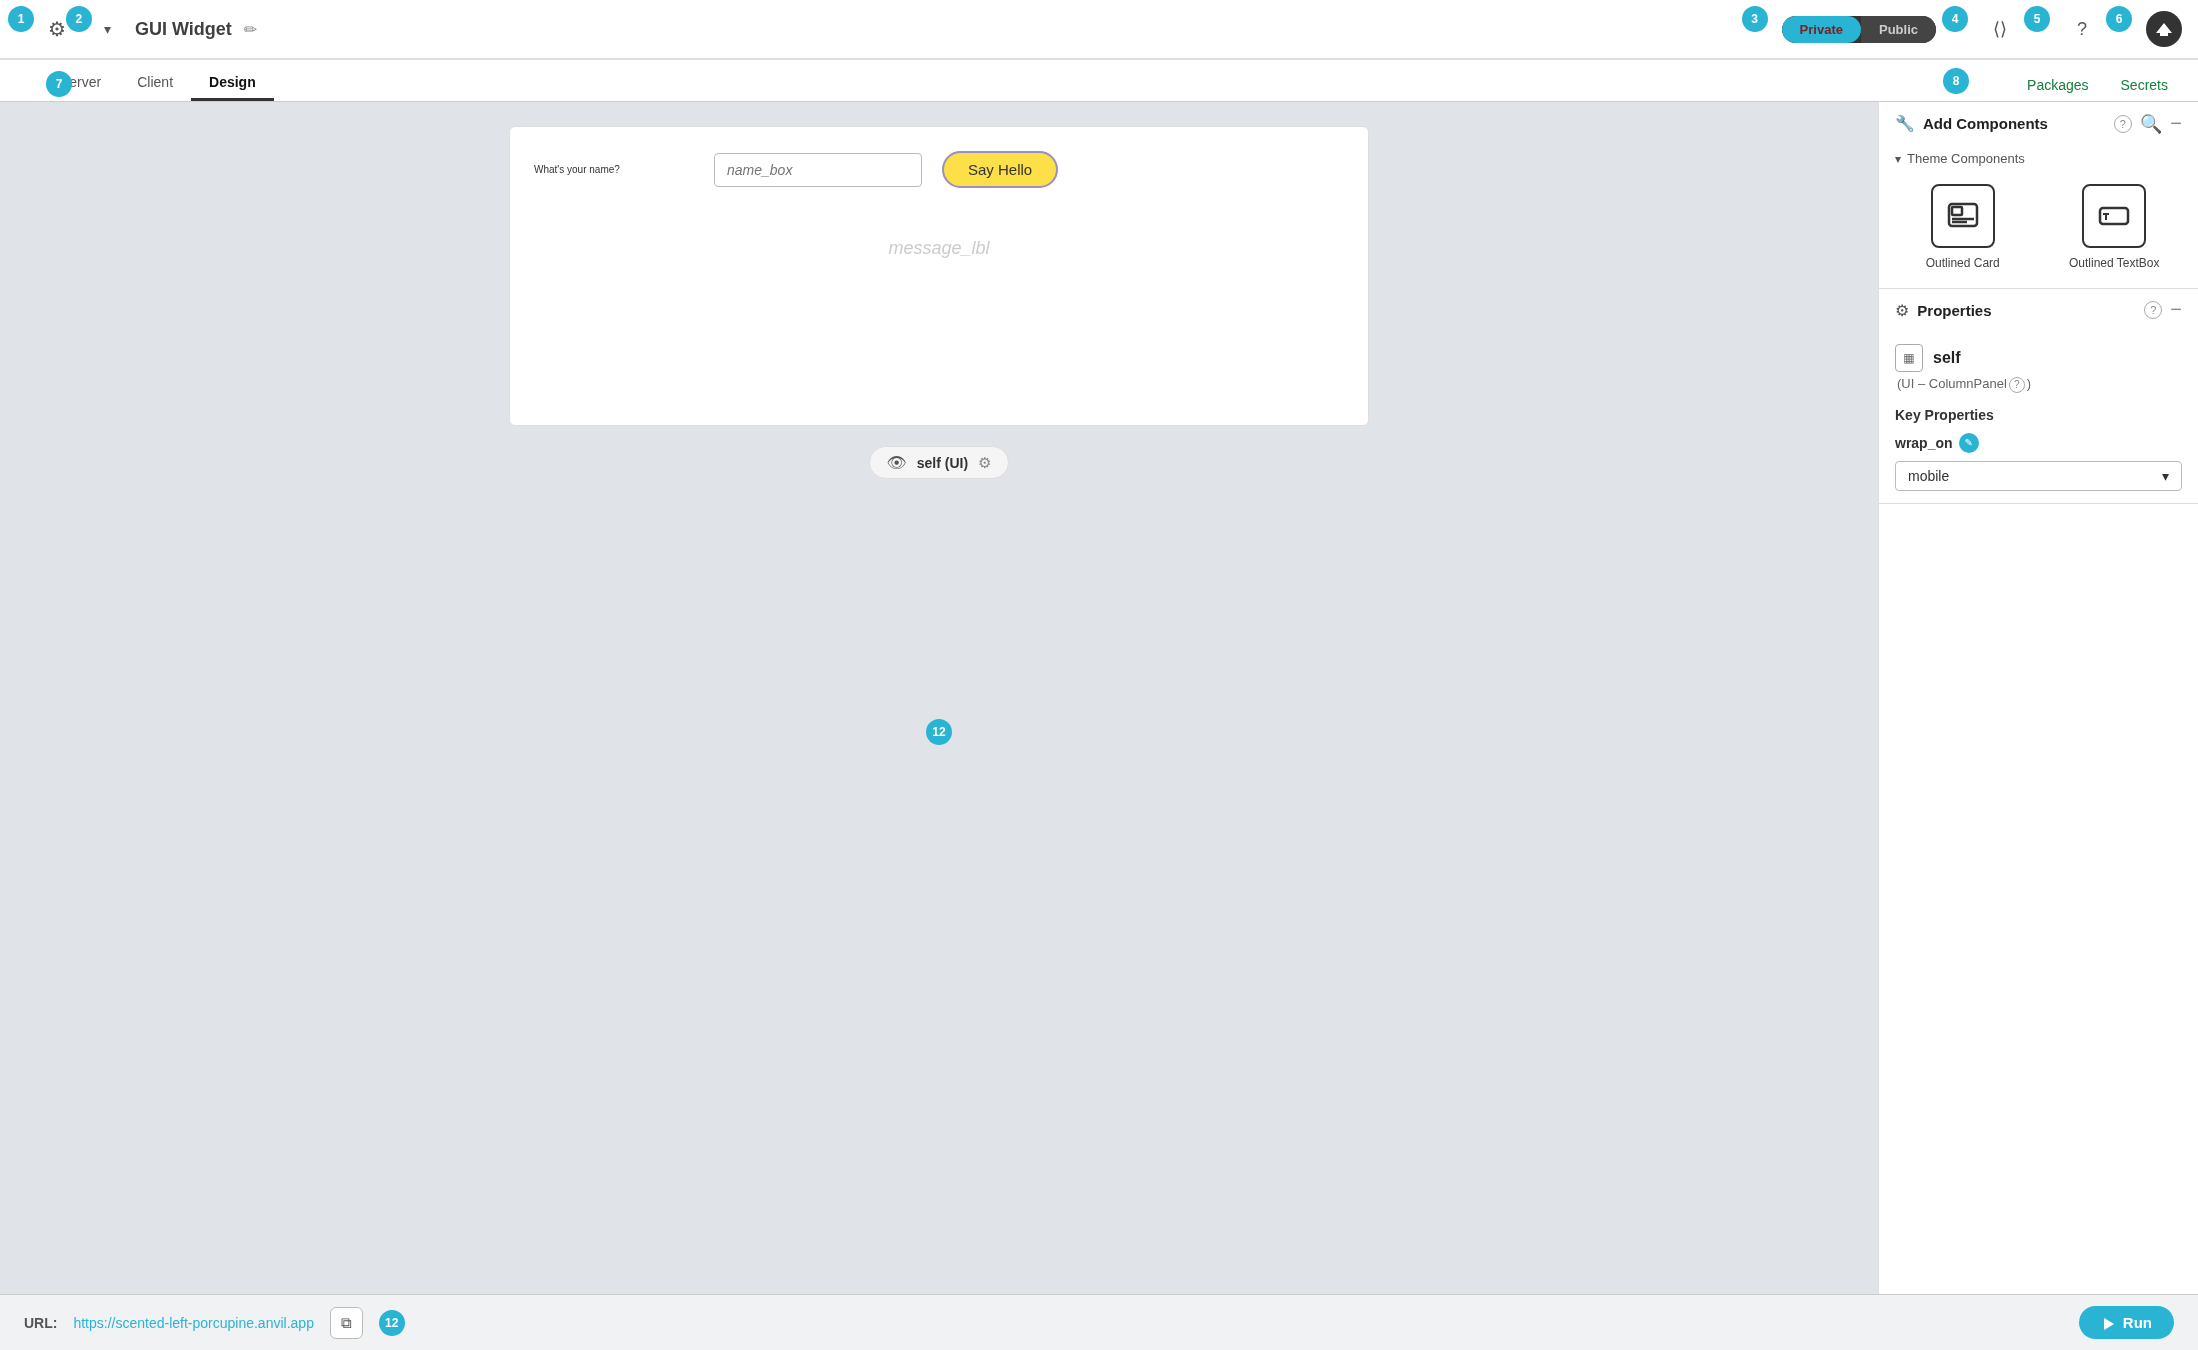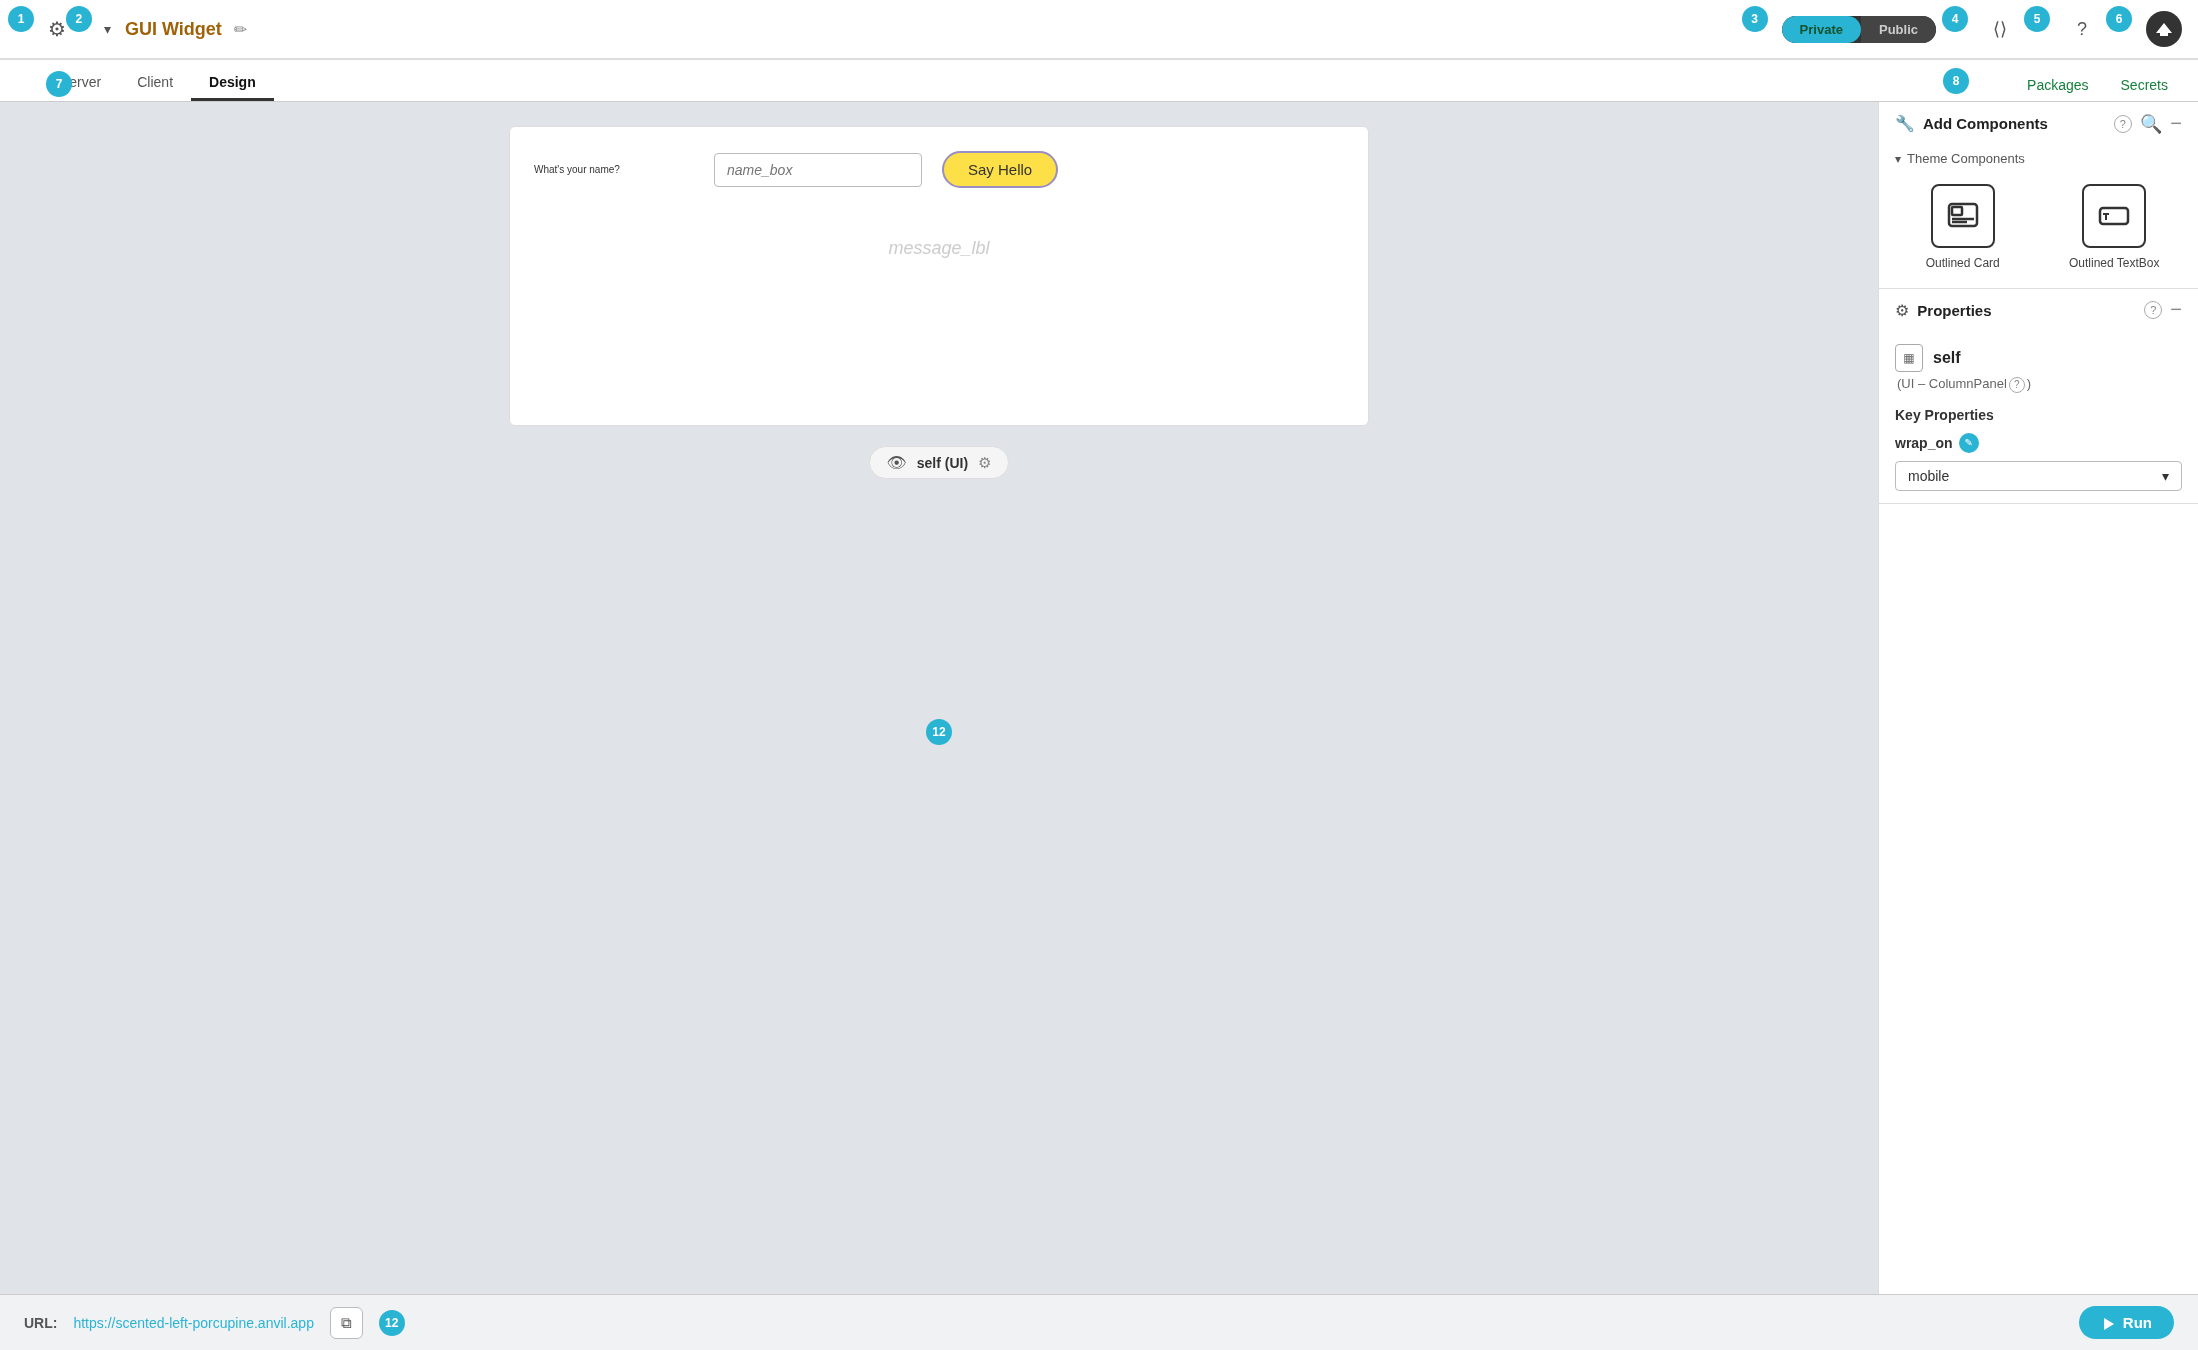--- a/index.html
+++ b/index.html
@@ -15,42 +15,42 @@
       height: 60px;
       position: relative;
     }
     .top-bar-left {
       display: flex;
       align-items: center;
       gap: 6px;
     }
     .gear-icon { font-size: 20px; color: #555; cursor: pointer; }
     .chevron-icon { font-size: 14px; color: #555; cursor: pointer; }
-    .app-title { font-size: 18px; font-weight: bold; color: #a16207; margin-left: 8px; }
+    .app-title { font-size: 18px; font-weight: bold; color: #404040; margin-left: 18px; }
     .edit-icon { font-size: 16px; color: #888; cursor: pointer; margin-left: 6px; }
     .top-bar-right {
       margin-left: auto;
       display: flex;
       align-items: center;
       gap: 10px;
     }
     .visibility-toggle {
       display: flex;
       background: #333;
       border-radius: 20px;
       overflow: hidden;
     }
     .vis-btn {
       padding: 6px 18px;
       border: none;
       cursor: pointer;
       font-size: 13px;
       font-weight: 600;
     }
-    .vis-btn.active { background: #2ab4d4; color: #14532d; border-radius: 20px; }
+    .vis-btn.active { background: #2ab4d4; color: #7f1d1d; border-radius: 20px; }
     .vis-btn.inactive { background: #444; color: #ccc; }
     .icon-btn {
       width: 36px; height: 36px;
       border: none; background: none;
       cursor: pointer;
       display: flex; align-items: center; justify-content: center;
       font-size: 18px; color: #555;
       border-radius: 50%;
     }
     .anvil-icon {

